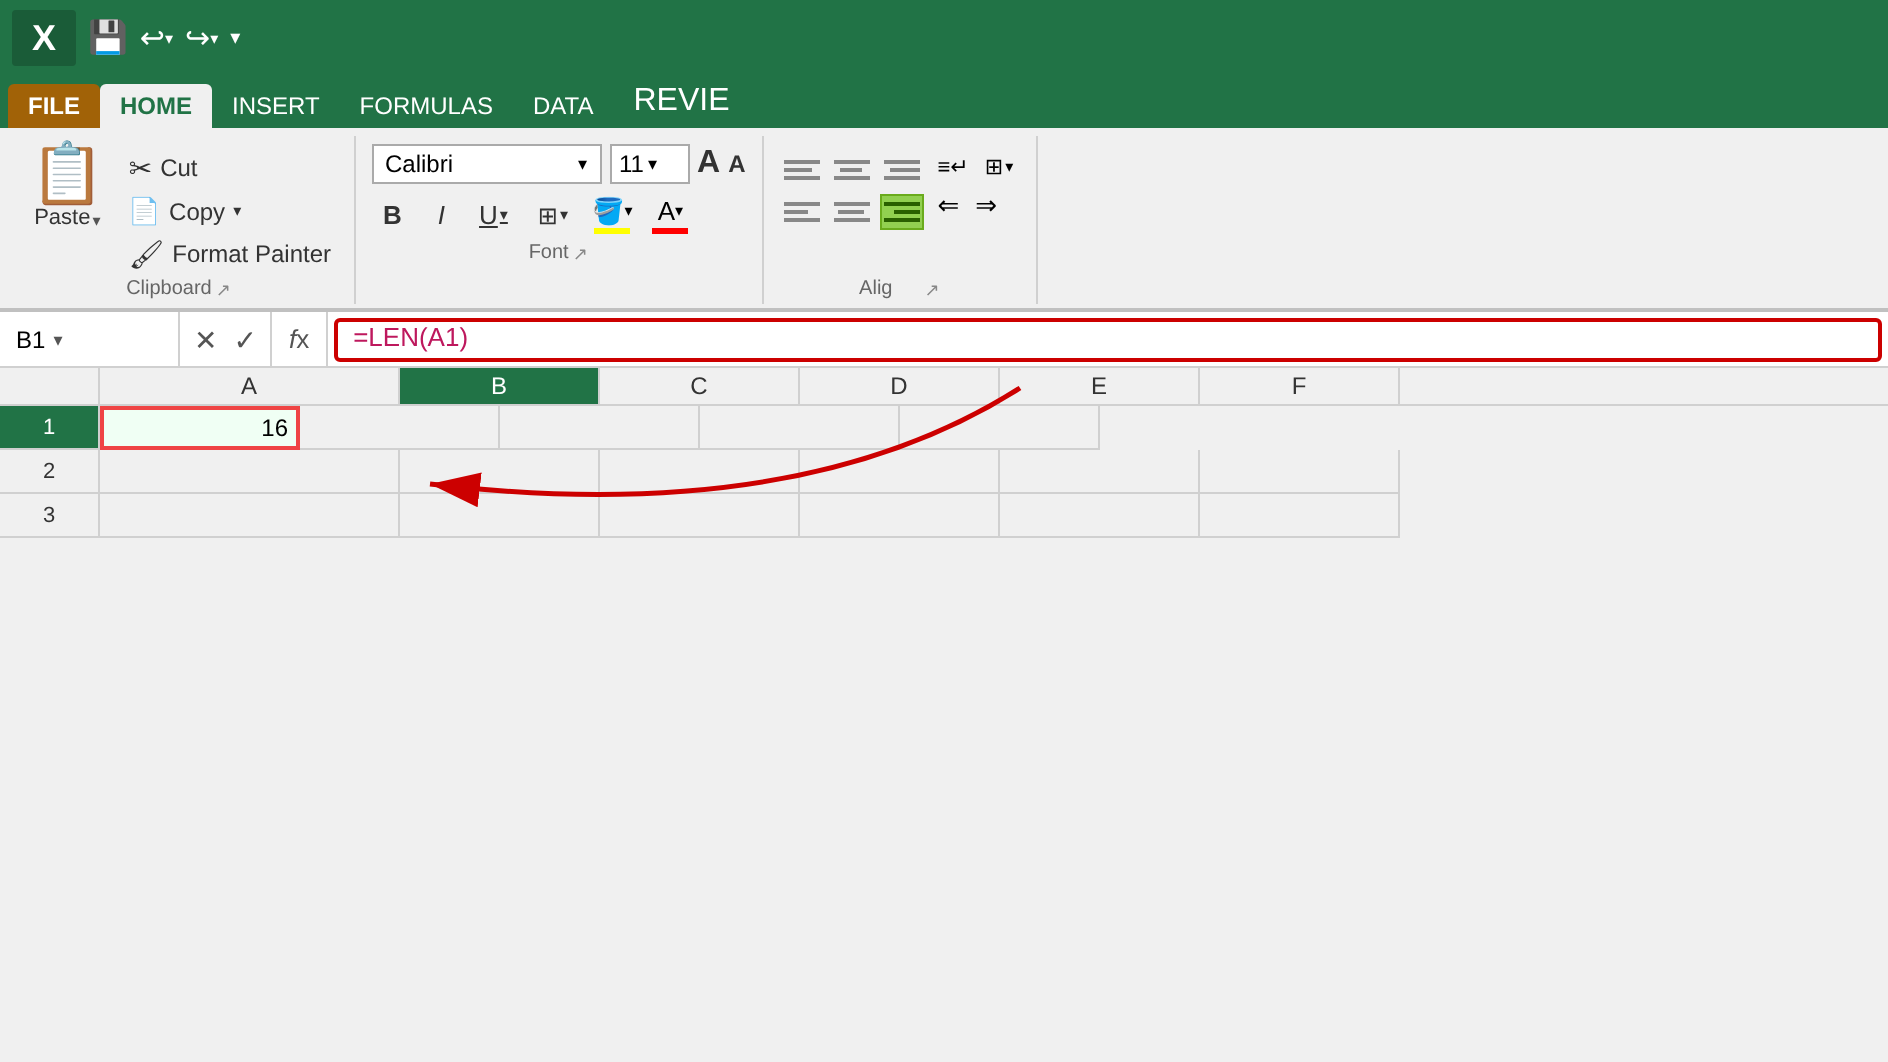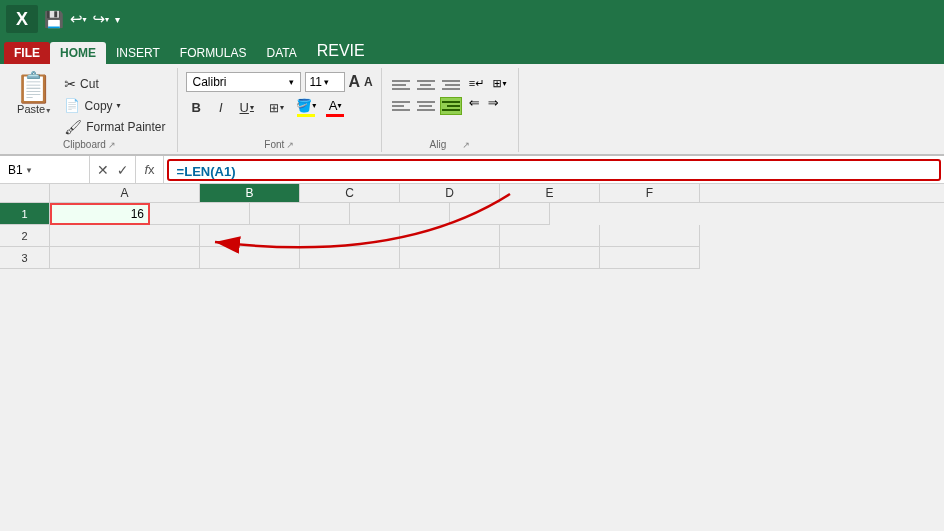--- a/index.html
+++ b/index.html
@@ -12,21 +12,21 @@
   <div style="background:#1a5c38; width:32px; height:28px; display:flex; align-items:center; justify-content:center; color:white; font-weight:bold; font-size:18px; border-radius:2px; flex-shrink:0;">
     <span>X</span>
   </div>
   <div style="color:white; font-size:16px; cursor:pointer;">💾</div>
   <div style="color:white; font-size:15px; cursor:pointer; display:flex; align-items:center;">↩<span style="font-size:8px;">▾</span></div>
   <div style="color:white; font-size:15px; cursor:pointer; display:flex; align-items:center;">↪<span style="font-size:8px;">▾</span></div>
   <div style="color:white; font-size:10px; cursor:pointer;">▾</div>
 </div>
 
 <div style="background:#217346; display:flex; align-items:flex-end; padding:0 4px; height:26px;">
-  <div style="padding:4px 10px; font-size:12px; cursor:pointer; background:#b91c1c; color:white; border-radius:3px 3px 0 0; font-weight:bold;margin-top:16px;">FILE</div>
+  <div style="padding:4px 10px; font-size:12px; cursor:pointer; background:#a16207; color:white; border-radius:3px 3px 0 0; font-weight:bold;margin-top:16px;">FILE</div>
   <div style="padding:4px 10px; font-size:12px; cursor:pointer; background:#f0f0f0; color:#217346; border-radius:3px 3px 0 0; font-weight:bold;">HOME</div>
   <div style="padding:4px 10px; font-size:12px; cursor:pointer; color:white;">INSERT</div>
   <div style="padding:4px 10px; font-size:12px; cursor:pointer; color:white;">FORMULAS</div>
   <div style="padding:4px 10px; font-size:12px; cursor:pointer; color:white;">DATA</div>
   <div style="padding:4px 10px; font-size:16px; cursor:pointer; color:white;">REVIE</div>
 </div>
 
 <div style="background:#f0f0f0; border-bottom:2px solid #c0c0c0; display:flex; padding:4px 6px 2px 6px; gap:0; min-height:72px;">
 
   <div style="display:flex; flex-direction:column; border-right:1px solid #d0d0d0; padding:0 8px 2px 4px;">
@@ -86,21 +86,21 @@
       </div>
       <div style="padding:2px 2px; cursor:pointer; display:flex; flex-direction:column; align-items:center; gap:1px;">
         <span style="font-size:13px; display:flex; align-items:center;">🪣<span style="font-size:8px;">▾</span></span>
         <div style="width:18px; height:3px; background:#ffff00;"></div>
       </div>
       <div style="padding:2px 2px; cursor:pointer; display:flex; flex-direction:column; align-items:center; gap:1px;">
         <span style="font-size:13px; display:flex; align-items:center;">A<span style="font-size:8px;">▾</span></span>
         <div style="width:18px; height:3px; background:#ff0000;"></div>
       </div>
     </div>
-    <div style="display:flex; align-items:center; justify-content:center; gap:2px; font-size:10px; color:#666; margin-top:20px;">
+    <div style="display:flex; align-items:center; justify-content:center; gap:2px; font-size:10px; color:#666; margin-top:2px;">
       <span>Font</span>
       <span style="font-size:9px; cursor:pointer; color:#888;">↗</span>
     </div>
   </div>
 
   <div style="display:flex; flex-direction:column; border-right:1px solid #d0d0d0; padding:0 8px 2px 8px; min-width:120px;">
     <div style="display:flex; gap:4px; padding-top:4px; flex:1; align-items:flex-start;">
 
       <div style="display:flex; flex-direction:column; gap:3px; padding-top:4px;">
         <div style="display:flex; gap:3px;">
@@ -173,21 +173,21 @@
 <div style="background:white; border-bottom:1px solid #d0d0d0; height:28px; display:flex; align-items:center;">
   <div style="border-right:1px solid #d0d0d0; padding:0 8px; min-width:90px; height:100%; display:flex; align-items:center; font-size:12px; gap:4px; cursor:pointer;">
     <span>B1</span>
     <span style="font-size:9px; color:#555;">▾</span>
   </div>
   <div style="display:flex; align-items:center; border-right:1px solid #d0d0d0; padding:0 4px; gap:2px; height:100%;">
     <span style="font-size:14px; color:#555; cursor:pointer; padding:0 3px;">✕</span>
     <span style="font-size:14px; color:#555; cursor:pointer; padding:0 3px;">✓</span>
   </div>
   <div style="font-size:13px; color:#555; font-style:italic; padding:0 8px; cursor:pointer; border-right:1px solid #d0d0d0; height:100%; display:flex; align-items:center;">f<span style="font-style:normal;">x</span></div>
-  <div style="flex:1; padding:0 8px; font-size:13px; border:2px solid #cc0000; border-radius:3px; height:22px; margin:3px; color:#0369a1; display:flex; align-items:flex-end; background:white;font-weight:bold;">
+  <div style="flex:1; padding:0 8px; font-size:13px; border:2px solid #cc0000; border-radius:3px; height:22px; margin:3px; color:#be185d; display:flex; align-items:flex-start; background:white;">
     <span>=LEN(A1)</span>
   </div>
 </div>
 
 <div style="position:relative;">
 
   <div style="display:flex; background:#f0f0f0; border-bottom:1px solid #d0d0d0;">
     <div style="min-width:50px; border-right:1px solid #d0d0d0; background:#f0f0f0; height:18px;"></div>
     <div style="min-width:150px; border-right:1px solid #d0d0d0; text-align:center; font-size:12px; color:#333; padding:2px 0; background:#f0f0f0;">A</div>
     <div style="min-width:100px; border-right:1px solid #d0d0d0; text-align:center; font-size:12px; color:white; padding:2px 0; background:#217346;">B</div>

